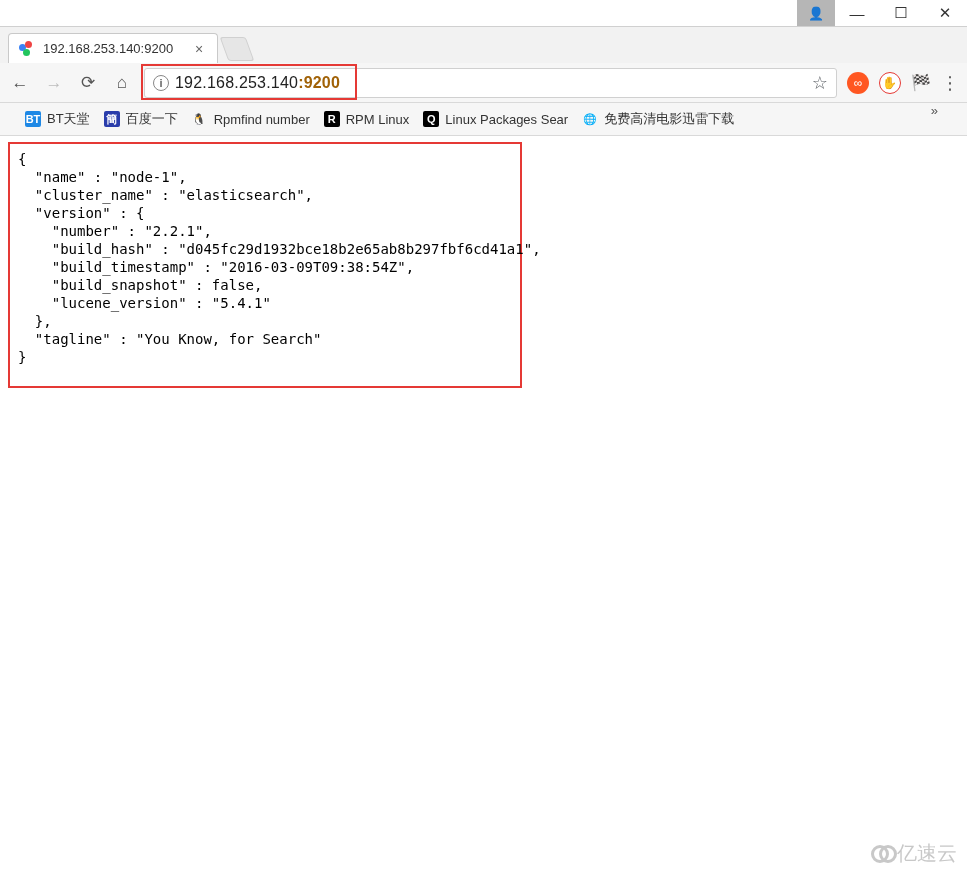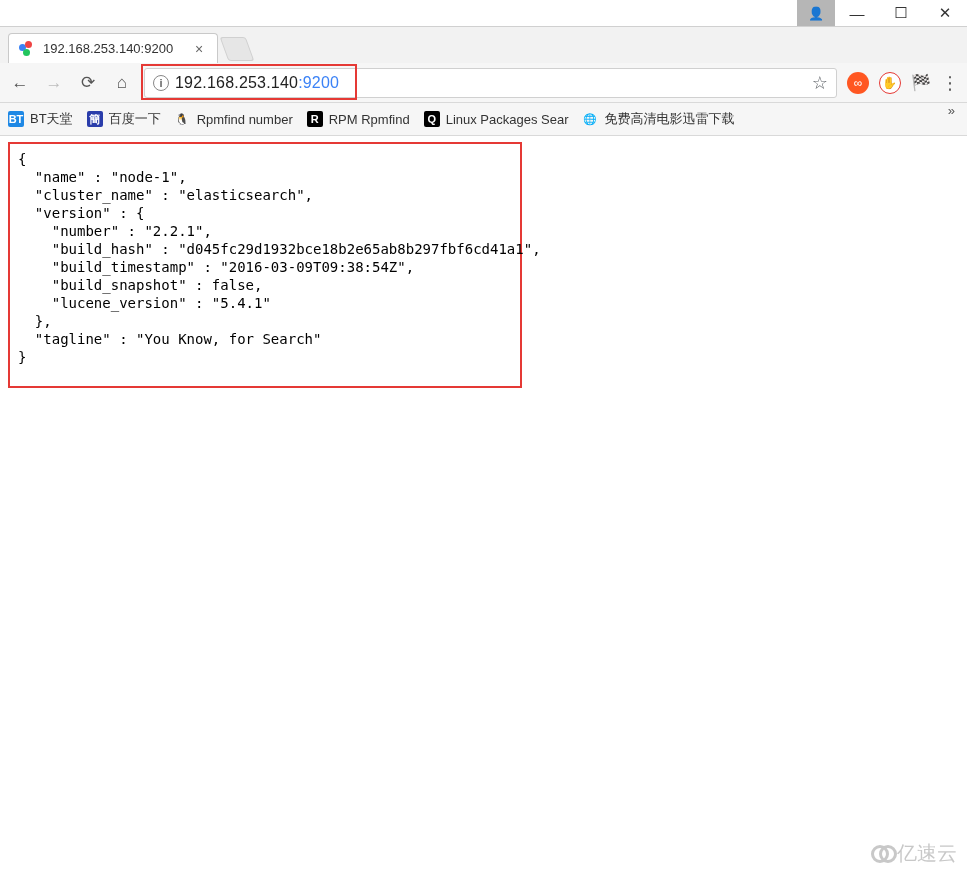--- a/index.html
+++ b/index.html
@@ -116,21 +116,21 @@
     height: 30px;
     padding: 0 8px;
     gap: 6px;
     position: relative;
   }
   .info-icon {
     width:16px;height:16px;border:1px solid #888;border-radius:50%;
     display:flex;align-items:center;justify-content:center;color:#666;font-size:11px;font-weight:bold;
   }
   .url-text { flex:1; font-size:16px; font-family:Arial, sans-serif; color:#222; letter-spacing:0.2px; }
-  .url-text .port { color:#3b82f6; }
+  .url-text .port { color:#a16207;font-weight:bold; }
   .url-highlight {
     position:absolute; left:-4px; top:-5px; width:216px; height:36px;
     border:2px solid #e53935; pointer-events:none;
   }
   .star { color:#5f6368; font-size:18px; }
   .ext-icon {
     width:22px;height:22px;border-radius:50%;
     display:flex;align-items:center;justify-content:center;
     font-size:12px;
   }
@@ -138,21 +138,21 @@
   .ext-red{background:#fff;color:#e53935;border:1px solid #e53935;}
   .ext-flag{color:#333;font-size:16px;width:20px;text-align:center;}
   .menu-dots{color:#555;font-size:18px;width:18px;text-align:center;line-height:6px;}
 
   
   .bookmarks {
     height: 33px;
     background: #f6f6f6;
     border-bottom: 1px solid #d9d9d9;
     display: flex;
-    padding: 0 8px;
+    padding: 0 25px;
     gap: 14px;
     overflow: hidden;
   }
   .bkm {
     display: flex; align-items: center; gap: 6px;
     color: #333; font-size: 13px; white-space: nowrap;
   }
   .bkm .bkm-icon { width:16px;height:16px;display:flex;align-items:center;justify-content:center;font-size:11px;font-weight:bold;border-radius:2px; }
   .bkm-bt{background:#1e88e5;color:#fff;}
   .bkm-baidu{background:#2a3dab;color:#fff;font-size:12px;}
@@ -267,21 +267,21 @@
         <span class="bkm-icon bkm-bt">BT</span>
         <span>BT天堂</span>
       </div><div class="bkm">
         <span class="bkm-icon bkm-baidu">簡</span>
         <span>百度一下</span>
       </div><div class="bkm">
         <span class="bkm-icon bkm-tux">🐧</span>
         <span>Rpmfind number</span>
       </div><div class="bkm">
         <span class="bkm-icon bkm-rpm">R</span>
-        <span>RPM Rpmfind</span>
+        <span>RPM Linux</span>
       </div><div class="bkm">
         <span class="bkm-icon bkm-linux">Q</span>
         <span>Linux Packages Sear</span>
       </div><div class="bkm">
         <span class="bkm-icon bkm-globe">🌐</span>
         <span>免费高清电影迅雷下载</span>
       </div></div>
   <div class="bkm-more"><span>»</span></div>
 </div>
 

